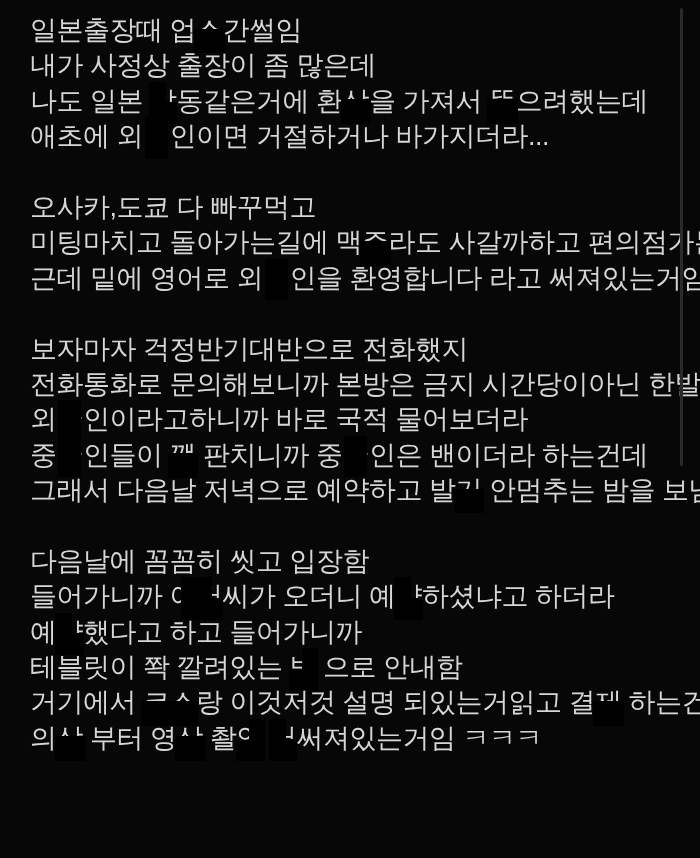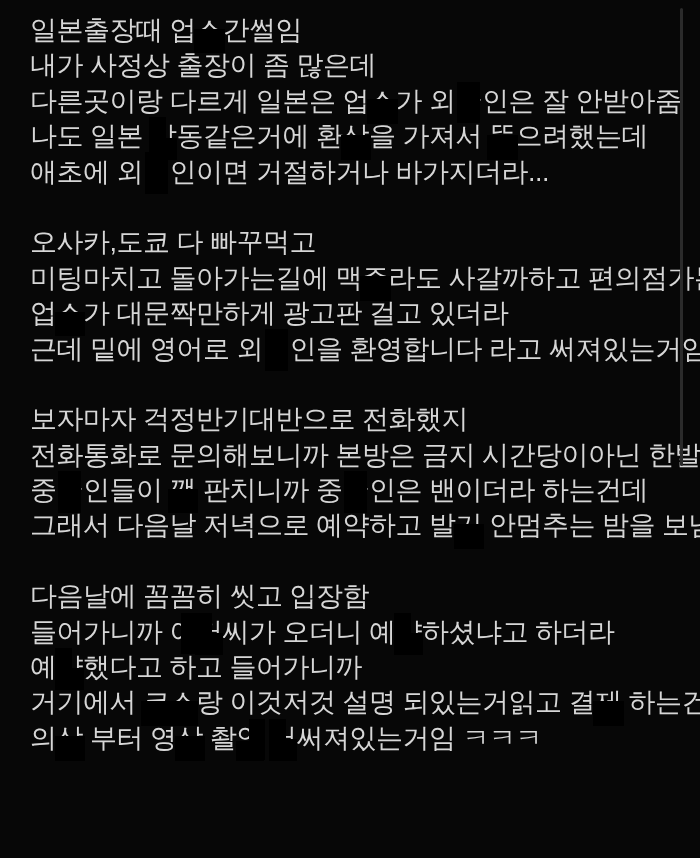--- a/index.html
+++ b/index.html
@@ -76,34 +76,34 @@
     background: var(--scrollbar);
   }
 </style>
 </head>
 <body>
 
 <div class="screen">
   <div class="post">
       <div class="line"><span>일본출장때 업</span><span class="censor censor-bottom">소</span><span>간썰임</span></div>
       <div class="line"><span>내가 사정상 출장이 좀 많은데</span></div>
-      <div class="line"><span>다른곳이랑 다르게 일본은 업</span><span class="censor censor-bottom">소</span><span>가 외</span><span class="censor censor-center">국</span><span>인은 잘 안받아줌</span></div>
       <div class="line"><span>나도 일본 </span><span class="censor censor-keepvowel">야</span><span>동같은거에 환</span><span class="censor censor-bottom">상</span><span>을 가져서 </span><span class="censor censor-bottom">뚫</span><span>으려했는데</span></div>
       <div class="line"><span>애초에 외</span><span class="censor censor-center">국</span><span>인이면 거절하거나 바가지더라...</span></div>
       <div class="line"></div>
       <div class="line"><span>오사카,도쿄 다 빠꾸먹고</span></div>
       <div class="line"><span>미팅마치고 돌아가는길에 맥</span><span class="censor censor-bottom">주</span><span>라도 사갈까하고 편의점가는데</span></div>
-      <div class="line"><span>업</span><span class="censor censor-bottom">소</span><span>가 대문짝만하게 광고판 걸고 있더라</span></div>
       <div class="line"><span>근데 밑에 영어로 외</span><span class="censor censor-center">국</span><span>인을 환영합니다 라고 써져있는거임</span></div>
       <div class="line"></div>
       <div class="line"><span>보자마자 걱정반기대반으로 전화했지</span></div>
       <div class="line"><span>전화통화로 문의해보니까 본방은 금지 시간당이아닌 한발당임</span></div>
+      <div class="line"><span>외</span><span class="censor censor-center">국</span><span>인이라고하니까 바로 국적 물어보더라</span></div>
       <div class="line"><span>중</span><span class="censor censor-center">국</span><span>인들이 </span><span class="censor censor-bottom">깽</span><span> 판치니까 중</span><span class="censor censor-center">국</span><span>인은 밴이더라 하는건데</span></div>
       <div class="line"><span>그래서 다음날 저녁으로 예약하고 발</span><span class="censor censor-bottom">기</span><span> 안멈추는 밤을 보냄</span></div>
       <div class="line"></div>
       <div class="line"><span>다음날에 꼼꼼히 씻고 입장함</span></div>
       <div class="line"><span>들어가니까 </span><span class="censor censor-keepleft">아</span><span class="censor censor-keepvowel">저</span><span>씨가 오더니 예</span><span class="censor censor-keepvowel">약</span><span>하셨냐고 하더라</span></div>
       <div class="line"><span>예</span><span class="censor censor-keepvowel">약</span><span>했다고 하고 들어가니까</span></div>
+      <div class="line"><span>테블릿이 쫙 깔려있는 </span><span class="censor censor-keepcons">방</span><span> 으로 안내함</span></div>
       <div class="line"><span>거기에서 </span><span class="censor censor-bottom">코</span><span class="censor censor-bottom">스</span><span>랑 이것저것 설명 되있는거읽고 결</span><span class="censor censor-bottom">제</span><span> 하는건데</span></div>
       <div class="line"><span>의</span><span class="censor censor-bottom">상</span><span> 부터 영</span><span class="censor censor-bottom">상</span><span> 촬</span><span class="censor censor-keepcons">영</span><span> </span><span class="censor censor-keepvowel">서</span><span>써져있는거임 ㅋㅋㅋ</span></div>
     </div>
   <div class="scrollbar-thumb"></div>
 </div>
 
 </body></html>

